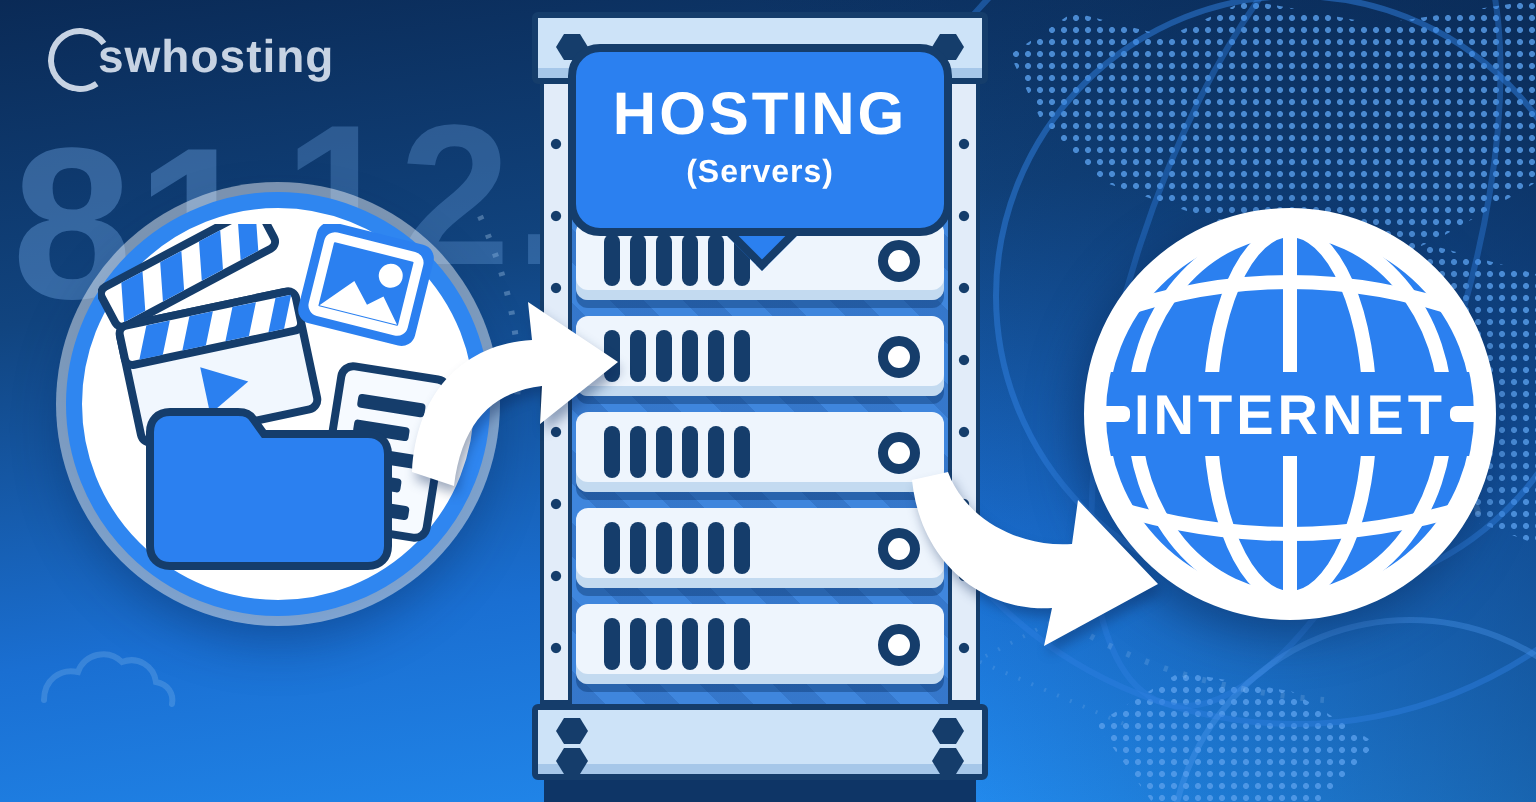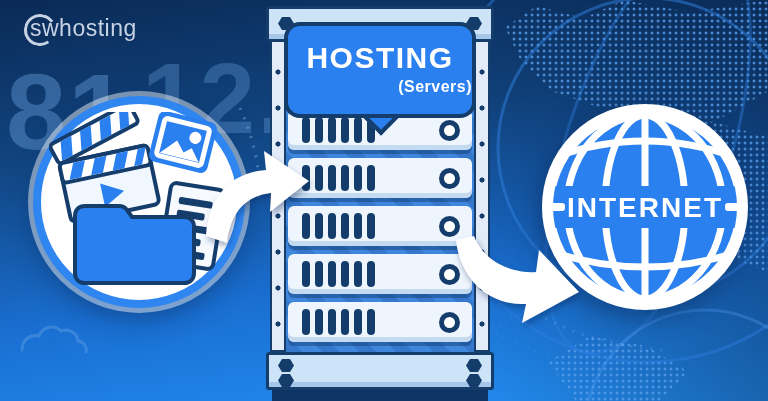--- a/index.html
+++ b/index.html
@@ -26,21 +26,21 @@
 
   
   .bg-num { position:absolute; z-index:2; font-weight:700; color:#74abe9; line-height:1; letter-spacing:2px; }
   .bg-num-left  { left:6px;  top:58px; font-size:108px; opacity:.38; }
   .bg-num-center{ left:142px; top:48px; font-size:100px; opacity:.30; }
 
   
   .logo { position:absolute; left:28px; top:15px; z-index:5; display:flex; align-items:center; }
   .logo-arc { position:absolute; left:-4px; top:-1px; width:32px; height:32px; border-radius:50%;
     border:3.5px solid #c7d3e3; border-right-color:transparent; transform:rotate(10deg); }
-  .logo-text { font-size:23px; font-weight:400; color:#c7d3e3; letter-spacing:.5px; padding-left:2px; }
+  .logo-text { font-size:23px; font-weight:700; color:#c7d3e3; letter-spacing:.5px; padding-left:21px; }
 
   
   .files-circle { position:absolute; left:33px; top:96px; width:212px; height:212px; z-index:3;
     border-radius:50%; background:#fff; border:8px solid #2f86f0;
     box-shadow:0 0 0 5px rgba(255,255,255,.45), 0 12px 26px rgba(7,38,86,.42); }
   .files-art { position:absolute; left:8px; top:8px; }
   .folder-label { position:absolute; left:34px; top:116px; width:120px; text-align:center; z-index:2;
     color:#fff; font-weight:700; font-size:16.5px; line-height:1.3; letter-spacing:.3px; }
 
   
@@ -69,21 +69,21 @@
   .indicator { width:21px; height:21px; border-radius:50%; border:5px solid #153d6b; background:#fff;
     margin-left:auto; margin-right:12px; }
 
   
   .bubble { position:absolute; left:20px; top:22px; width:192px; height:96px; z-index:2;
     background:#2b80f0; border:4px solid #153d6b; border-radius:16px; text-align:center; color:#fff; }
   .bubble-tail { position:absolute; left:104px; top:104px; width:26px; height:26px; z-index:2;
     background:#2b80f0; border-right:4px solid #153d6b; border-bottom:4px solid #153d6b;
     transform:rotate(45deg); }
   .bubble-title { margin-top:15px; font-size:30px; font-weight:800; letter-spacing:1.5px; }
-  .bubble-sub { margin-top:3px; font-size:16px; font-weight:600; letter-spacing:.5px;text-align:right; }
+  .bubble-sub { margin-top:3px; font-size:16px; font-weight:600; letter-spacing:.5px; }
 
   
   .globe { position:absolute; left:533px; top:95px; z-index:3;
     filter:drop-shadow(-3px 7px 12px rgba(8,35,80,.5)); }
 
   .arrows { position:absolute; inset:0; z-index:4; pointer-events:none; }
 </style>
 </head>
 <body>
 

